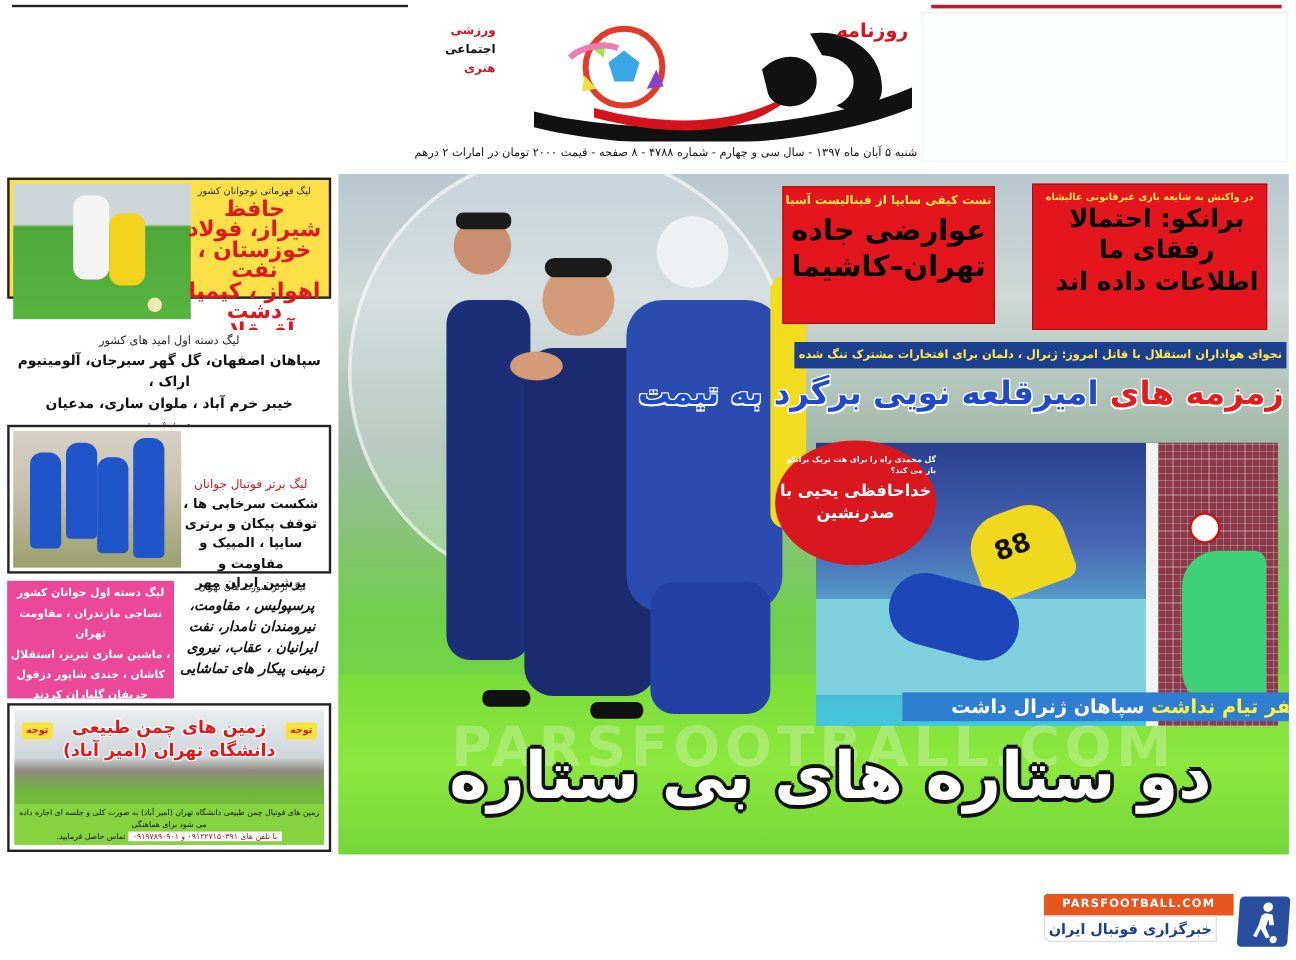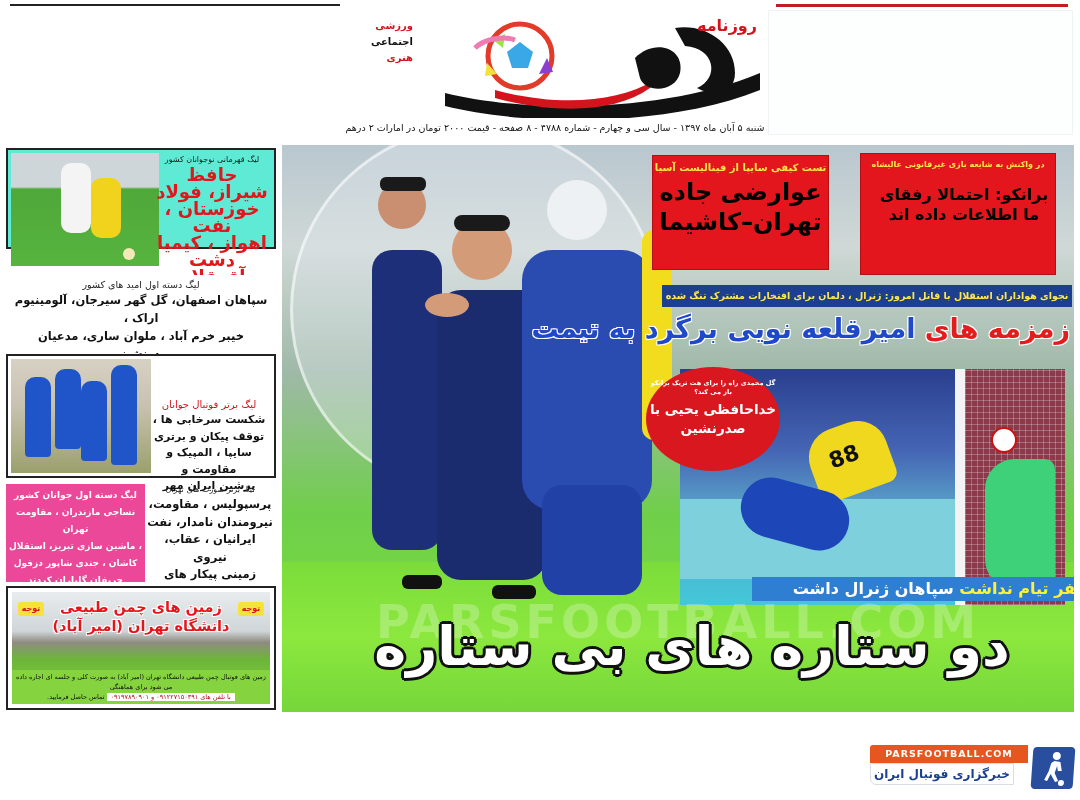--- a/index.html
+++ b/index.html
@@ -31,21 +31,21 @@
   .hero-circle { position: absolute; left: 8px; top: -20px; width: 370px; height: 370px; border-radius: 50%; border: 3px solid rgba(255,255,255,0.55); background: rgba(230,236,240,0.35); }
   .hero-grass { position: absolute; left: 0; bottom: 0; width: 100%; height: 150px; background: linear-gradient(180deg, #7bdc3a 0%, #8ce83e 50%, #76d63a 100%); }
   .people { position: absolute; left: 60px; top: 10px; width: 330px; height: 450px; }
 
   
   .redbox { position: absolute; background: #e3161d; color: #fff; text-align: center; border: 1px solid #b40d12; }
   .redbox .kicker { color: #ffe94a; font-weight: bold; }
   .redbox .head { font-weight: bold; line-height: 1.25; color: #000000; }
   .box-branko { left: 578px; top: 8px; width: 196px; height: 122px; }
   .box-branko .kicker { font-size: 8px; margin-top: 6px; }
-  .box-branko .head { font-size: 16px; margin-top: 16px; padding-left: 12px; }
+  .box-branko .head { font-size: 21px; margin-top: 0; padding-left: 12px; }
   .box-road { left: 370px; top: 10px; width: 177px; height: 115px; }
   .box-road .kicker { font-size: 10px; margin-top: 6px; }
   .box-road .head { font-size: 24px; margin-top: 4px; }
 
   
   .blue-band { position: absolute; left: 380px; top: 140px; width: 410px; height: 22px; background: #1d3f8f; color: #ffe94a; font-size: 9.5px; font-weight: bold; text-align: center; line-height: 22px; white-space: nowrap; }
   .headline-main { position: absolute; left: 372px; top: 168px; width: 416px; text-align: center; font-size: 27px; font-weight: bold; color: #1f49c9; white-space: nowrap; text-shadow: 1px 1px 0 #fff, -1px -1px 0 #fff, 1px -1px 0 #fff, -1px 1px 0 #fff; }
   .headline-main .hl { color: #e31d1d; }
 
   
@@ -55,33 +55,33 @@
       repeating-linear-gradient(90deg, rgba(255,255,255,0.25) 0 1px, transparent 1px 6px), #8a3a4a; }
   .action-photo .post { position: absolute; right: 100px; top: 0; width: 10px; height: 236px; background: #f3f3f3; }
   .action-photo .board { position: absolute; left: 0; top: 130px; width: 280px; height: 80px; background: #7fd0dd; }
   .player-yellow { position: absolute; left: 130px; top: 55px; width: 80px; height: 70px; background: #f0d81e; border-radius: 30px 30px 10px 10px; transform: rotate(-20deg); }
   .player-yellow .num { position: absolute; left: 20px; top: 18px; font-size: 22px; font-weight: bold; color: #111; direction: ltr; }
   .player-blue { position: absolute; left: 60px; top: 115px; width: 110px; height: 60px; background: #1d46b8; border-radius: 30px; transform: rotate(15deg); }
   .keeper { position: absolute; right: 10px; top: 90px; width: 70px; height: 130px; background: #3fd07a; border-radius: 30px 10px 10px 30px; }
   .ball { position: absolute; right: 48px; top: 58px; width: 26px; height: 26px; border-radius: 50%; background: #fff; border: 2px solid #c11; }
 
   .red-circle { position: absolute; left: 364px; top: 222px; width: 134px; height: 104px; border-radius: 50%; background: #d9171f; color: #fff; text-align: center; padding-top: 12px; }
-  .red-circle .small { font-size: 6.5px; line-height: 9px; font-weight: bold; }
+  .red-circle .small { font-size: 6.5px; line-height: 9px; font-weight: bold; text-align: right; }
   .red-circle .big { font-size: 13.5px; font-weight: bold; line-height: 19px; margin-top: 3px; }
 
   .caption-bar { position: absolute; left: 470px; top: 432px; width: 380px; height: 24px; background: #2e7fd2; color: #fff; font-size: 16px; font-weight: bold; text-align: center; line-height: 24px; white-space: nowrap; }
   .caption-bar .yl { color: #fff13a; }
 
   .mega-head { position: absolute; left: 40px; top: 470px; width: 740px; text-align: center; font-size: 54px; font-weight: bold; color: #fff; white-space: nowrap; letter-spacing: 2px;
      text-shadow: 2px 2px 0 #111, -2px -2px 0 #111, 2px -2px 0 #111, -2px 2px 0 #111, 0 3px 0 #111, 3px 0 0 #111, 0 -3px 0 #111, -3px 0 0 #111; }
   .watermark { position: absolute; left: 0; top: 450px; width: 792px; text-align: center; font-size: 46px; font-weight: bold; color: rgba(255,255,255,0.25); direction: ltr; letter-spacing: 4px; }
 
   
   .side { left: 6px; width: 270px; }
-  .box1 { top: 148px; height: 101px; border: 2px solid #222; background: #5eead4; }
+  .box1 { top: 148px; height: 101px; border: 2px solid #222; background: #fde047; }
   .photo1 { position: absolute; left: 3px; top: 3px; width: 148px; height: 113px; background: linear-gradient(180deg, #cfd6d9 0%, #cfd6d9 30%, #4fa83a 32%, #57b43e 100%); }
   .photo1 .p1 { position: absolute; left: 50px; top: 10px; width: 30px; height: 70px; background: #f4f4f4; border-radius: 10px; }
   .photo1 .p2 { position: absolute; left: 80px; top: 25px; width: 30px; height: 60px; background: #f1d21c; border-radius: 10px; }
   .photo1 .b { position: absolute; left: 112px; top: 95px; width: 12px; height: 12px; background: #f3e9b6; border-radius: 50%; }
   .txt1 { position: absolute; right: 6px; top: 4px; width: 112px; text-align: center; }
   .kicker-s { font-size: 8px; color: #222; line-height: 12px; }
   .red-s { color: #e0181e; font-weight: bold; font-size: 18px; line-height: 17px; }
 
   .box2 { top: 275px; height: 75px; text-align: center; background: #fff; }
   .box2 .kicker-s { font-size: 9.5px; margin-top: 4px; }
@@ -92,21 +92,21 @@
   .photo3 .pl { position: absolute; top: 18px; width: 26px; height: 80px; background: #1f55c9; border-radius: 10px 10px 4px 4px; }
   .txt3 { position: absolute; right: 6px; top: 2px; width: 118px; text-align: center; }
   .txt3 .kicker-r { color: #d2141c; font-size: 10px; font-weight: normal; line-height: 14px; margin-top: 40px; }
   .txt3 .black-s { font-size: 11px; line-height: 16.5px; }
 
   .box4 { top: 482px; height: 102px; }
   .green4 { position: absolute; left: 0; top: 2px; width: 139px; height: 98px; background: #ec4899; text-align: center; color: #fff; padding-top: 3px; }
   .green4 .line { font-size: 9px; font-weight: bold; line-height: 17px; }
   .txt4 { position: absolute; right: 2px; top: 2px; width: 128px; text-align: center; }
   .txt4 .kicker-s { font-size: 8px; }
-  .txt4 .black-s { font-size: 11.5px; line-height: 17.5px; }
+  .txt4 .black-s { font-size: 11.5px; line-height: 17.5px; font-style: italic; }
 
   .box5 { top: 586px; height: 124px; border: 2px solid #222; background: #fff; }
   .ad { position: absolute; left: 4px; top: 4px; width: 258px; height: 112px; background: linear-gradient(180deg, #e8ecef 0%, #cfd5d8 35%, #8f8b7f 45%, #6db53a 60%, #84d33f 100%); overflow: hidden; }
   .ad .title { position: absolute; left: 0; top: 6px; width: 100%; text-align: center; color: #e4161c; font-weight: bold; font-size: 14.5px; line-height: 19px;
      text-shadow: 1px 1px 0 #fff, -1px -1px 0 #fff, 1px -1px 0 #fff, -1px 1px 0 #fff; }
   .ad .note { position: absolute; top: 10px; width: 26px; height: 14px; background: #f7e23c; color: #d4141c; font-size: 8px; font-weight: bold; text-align: center; line-height: 14px; border-radius: 3px; }
   .ad .note.l { left: 6px; } .ad .note.r { right: 6px; }
   .ad .foot { position: absolute; left: 0; bottom: 0; width: 100%; background: #84d33f; text-align: center; font-size: 6.5px; line-height: 10px; color: #111; padding: 2px 4px; }
   .ad .foot .phones { background: #fff; padding: 0 4px; color: #b0101a; }
 

